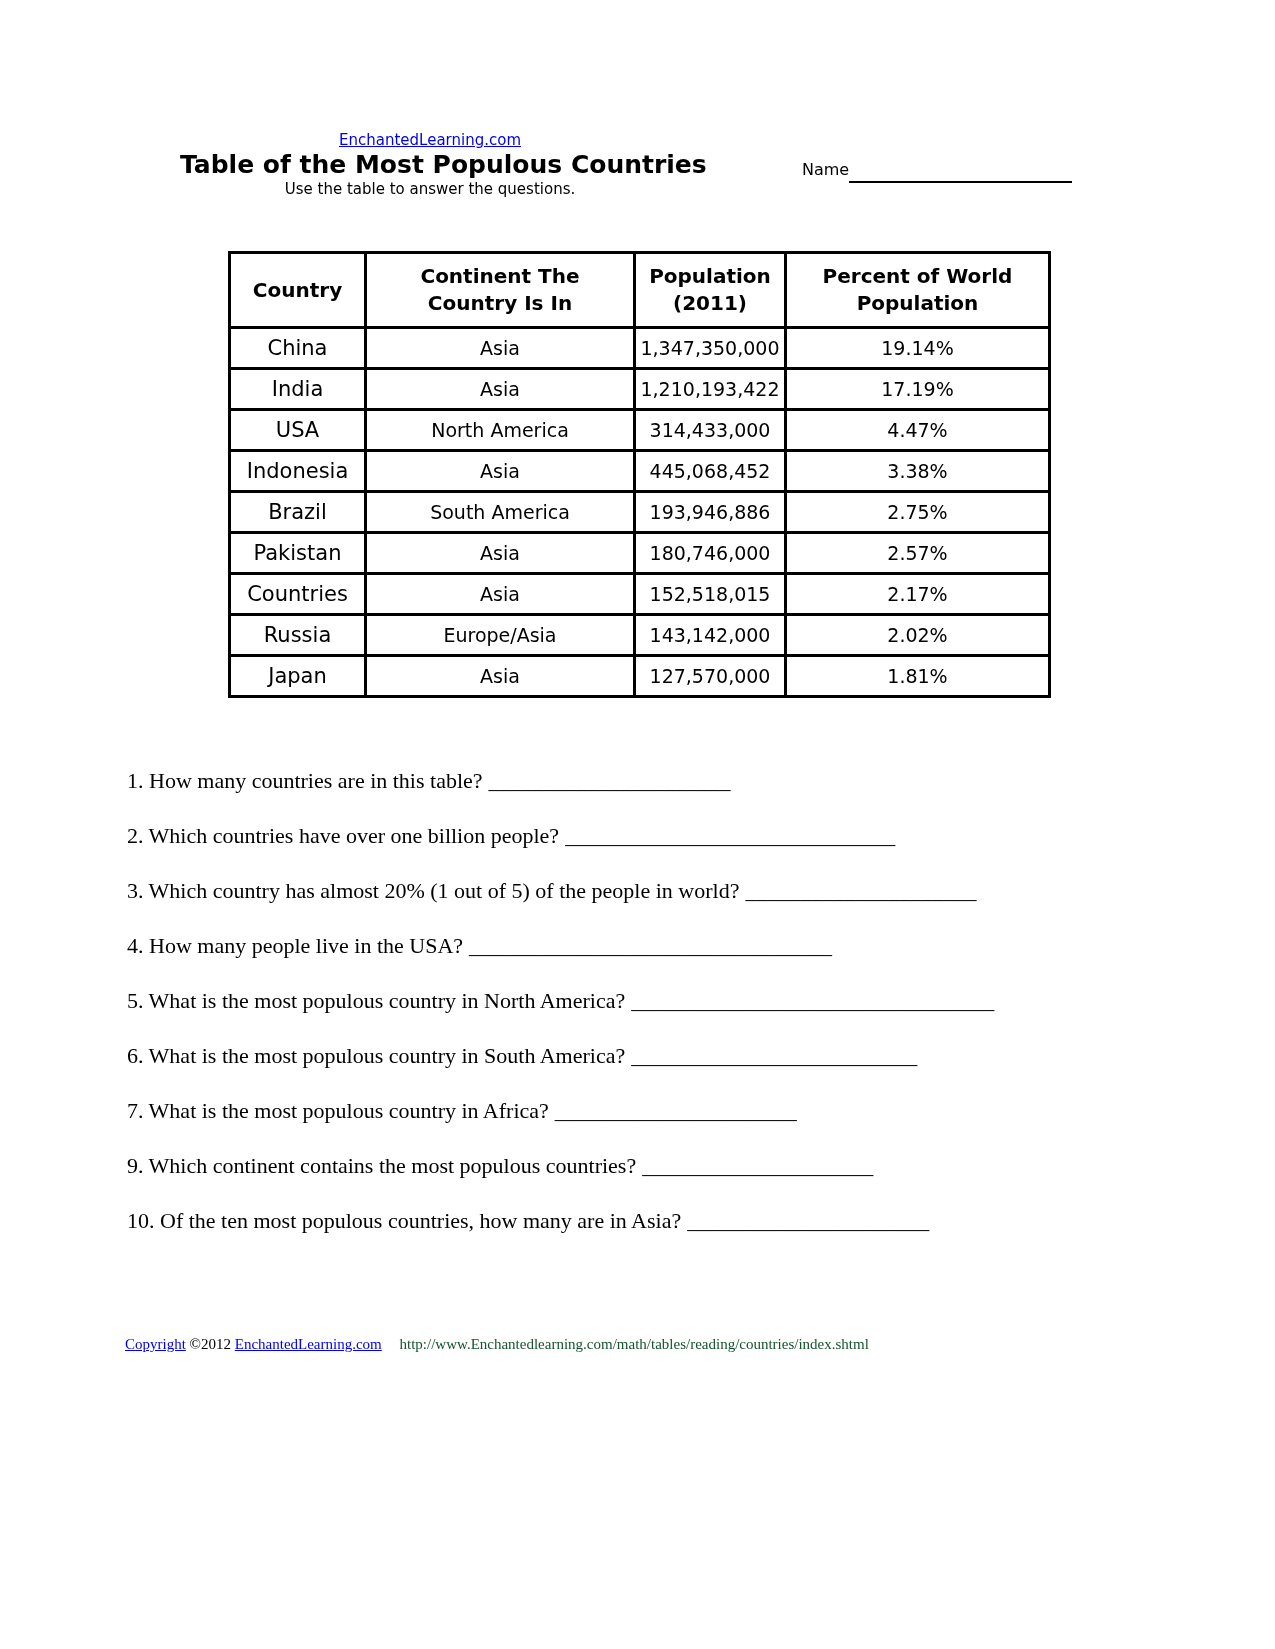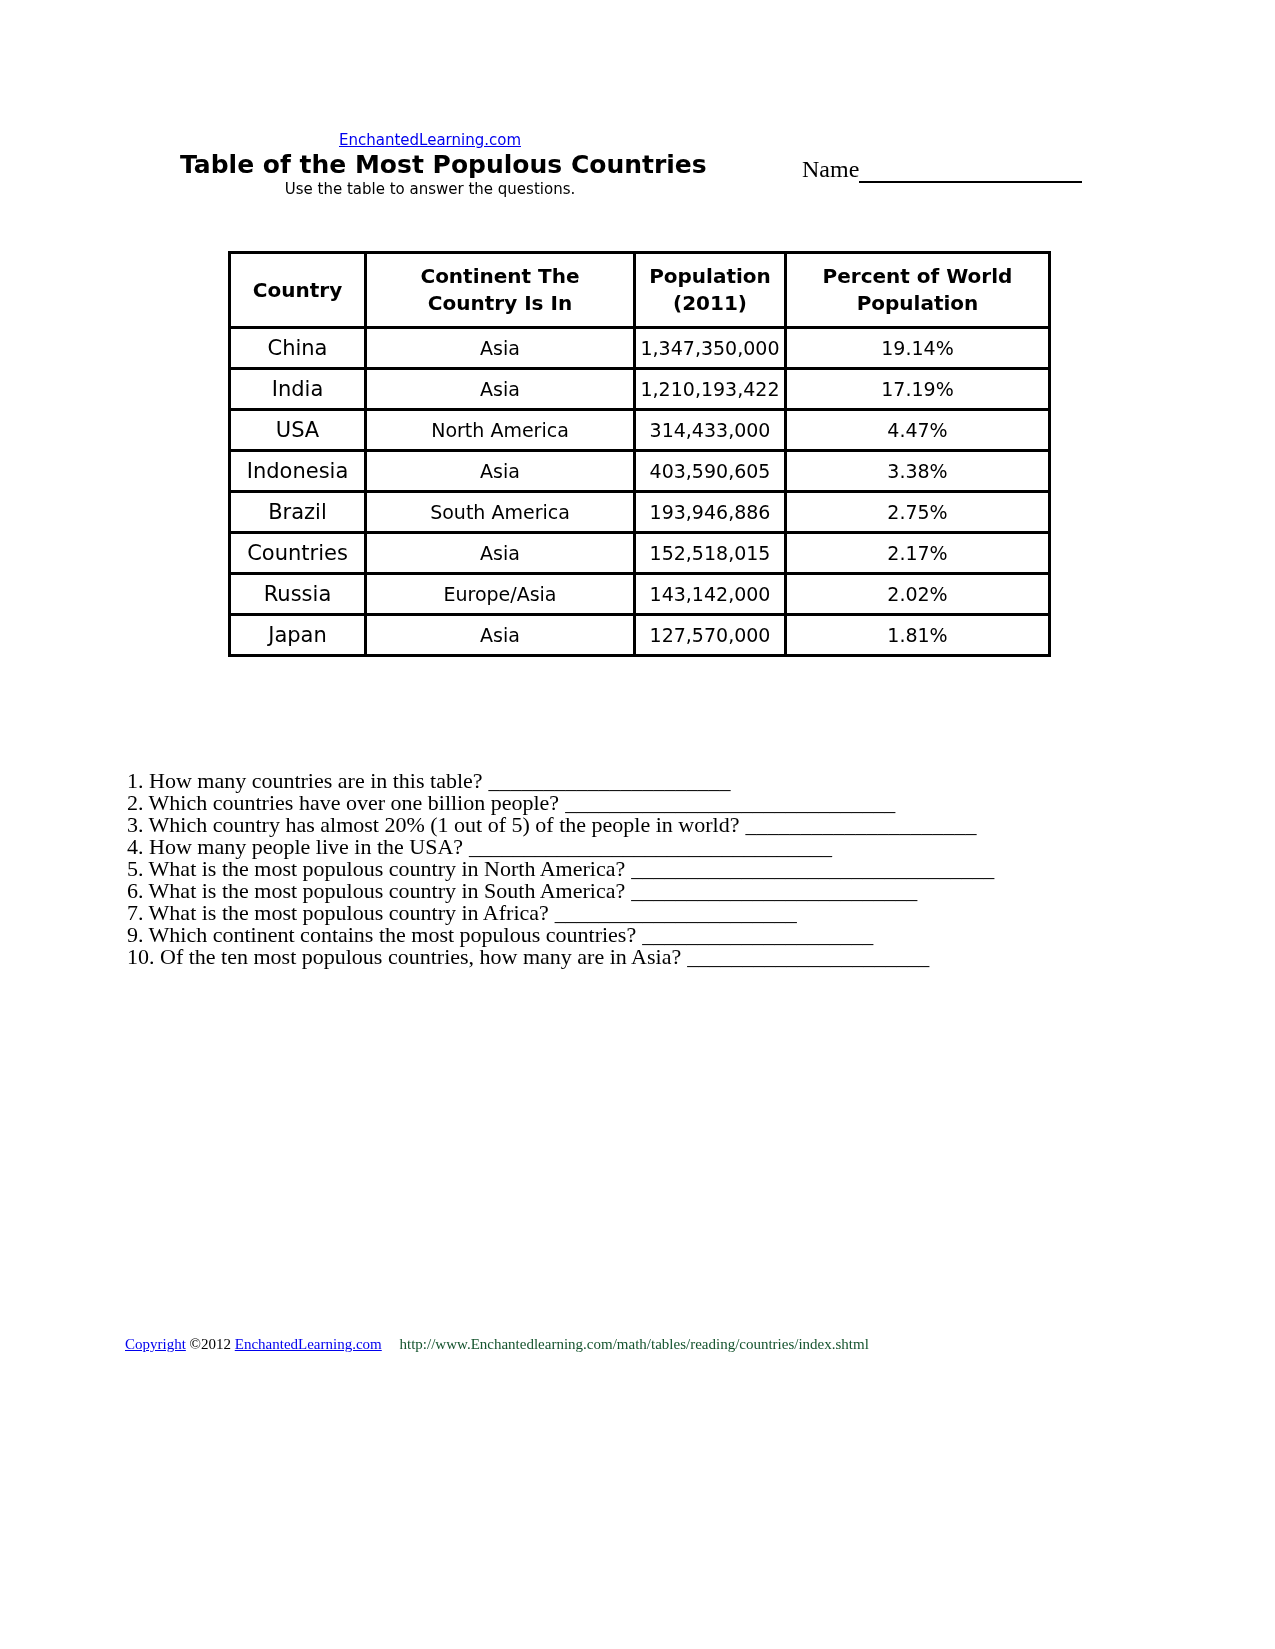--- a/index.html
+++ b/index.html
@@ -14,23 +14,22 @@
   .site-link{
     display:inline-block;font-size:15px;line-height:18px;color:#0000EE;
     text-decoration:underline;cursor:pointer;
   }
   .page-title{
     font-size:25px;line-height:32px;font-weight:bold;letter-spacing:0px;
     white-space:nowrap;
   }
   .page-subtitle{font-size:15px;line-height:17px;}
   .name-block{
-    position:absolute;left:802px;top:156px;font-size:24px;line-height:27px;
+    position:absolute;left:802px;top:156px;font-size:16px;line-height:27px;
     white-space:nowrap;
-    font-family:Liberation Serif, serif;
   }
   .name-blank-line{
     display:inline-block;width:223px;height:22px;
     border-bottom:2px solid #000;vertical-align:bottom;
   }
   
   table.populous{
     position:absolute;left:228px;top:251px;width:820px;
     border-collapse:collapse;table-layout:fixed;
   }
@@ -43,21 +42,21 @@
   }
   table.populous td{height:38px;}
   td.cell-country{font-size:21px;}
   td.cell-continent{font-size:19px;}
   td.cell-population{font-size:19px;}
   td.cell-percent{font-size:19px;}
   col.c1{width:136px;}col.c2{width:269px;}col.c3{width:151px;}col.c4{width:264px;}
   
   .questions{
     position:absolute;left:127px;top:770px;display:flex;flex-direction:column;
-    font-family:"Liberation Serif",serif;font-size:22px;line-height:22px;
+    gap:33px;font-family:"Liberation Serif",serif;font-size:22px;line-height:22px;
   }
   .question .blank{margin-left:6px;letter-spacing:0;white-space:nowrap;}
   
   .footer{
     position:absolute;left:125px;top:1335px;font-family:"Liberation Serif",serif;
     font-size:15px;line-height:18px;white-space:nowrap;
   }
   .footer .link{color:#0000EE;text-decoration:underline;cursor:pointer;}
   .footer .footer-url{margin-left:14px;color:#14532d;}
 </style>
@@ -107,28 +106,34 @@
     </tr>
     <tr>
       <td class="cell-country">USA</td>
       <td class="cell-continent">North America</td>
       <td class="cell-population">314,433,000</td>
       <td class="cell-percent">4.47%</td>
     </tr>
     <tr>
       <td class="cell-country">Indonesia</td>
       <td class="cell-continent">Asia</td>
-      <td class="cell-population">403,590,605</td>
+      <td class="cell-population">445,068,452</td>
       <td class="cell-percent">3.38%</td>
     </tr>
     <tr>
       <td class="cell-country">Brazil</td>
       <td class="cell-continent">South America</td>
       <td class="cell-population">193,946,886</td>
       <td class="cell-percent">2.75%</td>
+    </tr>
+    <tr>
+      <td class="cell-country">Pakistan</td>
+      <td class="cell-continent">Asia</td>
+      <td class="cell-population">180,746,000</td>
+      <td class="cell-percent">2.57%</td>
     </tr>
     <tr>
       <td class="cell-country">Countries</td>
       <td class="cell-continent">Asia</td>
       <td class="cell-population">152,518,015</td>
       <td class="cell-percent">2.17%</td>
     </tr>
     <tr>
       <td class="cell-country">Russia</td>
       <td class="cell-continent">Europe/Asia</td>

